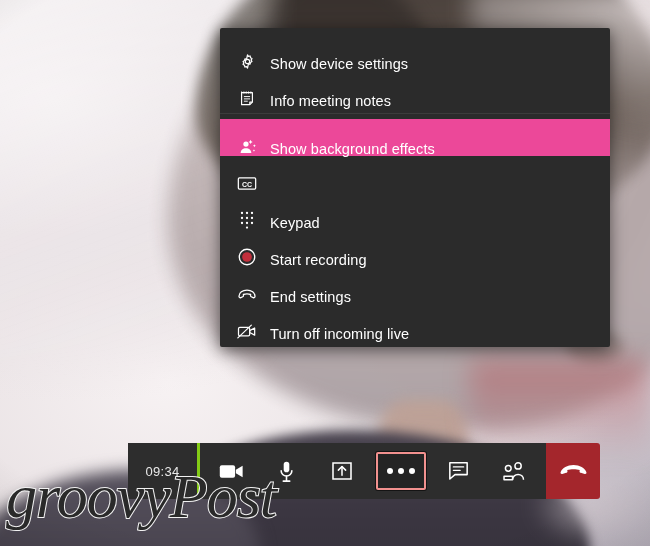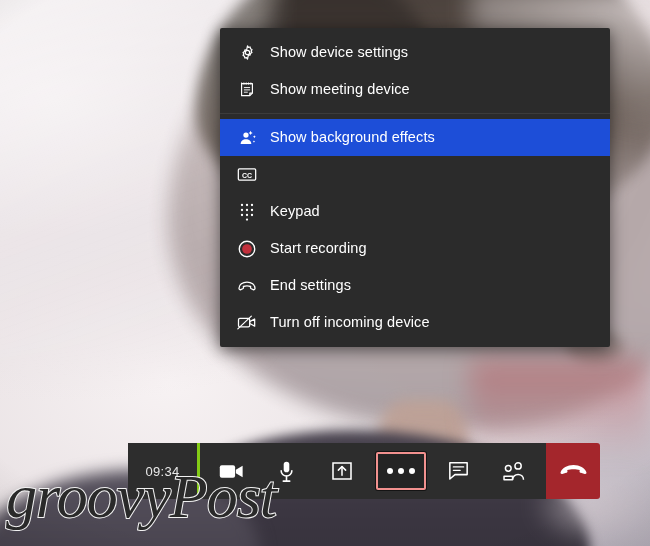--- a/index.html
+++ b/index.html
@@ -66,26 +66,26 @@
 
   
   .menu{
     position:absolute;left:220px;top:28px;width:390px;
     background:#2b2b2b;
     box-shadow:0 3px 16px rgba(0,0,0,.55);
     padding:6px 0 6px 0;
     border-radius:2px;
   }
   .menu-item{
-    display:flex;align-items:center;
+    display:flex;align-items:flex-end;
     height:37px;padding:0 14px 0 16px;
     color:#ffffff;font-size:14.5px;line-height:1;
     white-space:nowrap;cursor:default;
   }
-  .menu-item.highlight{background:#1d4ed8;}
+  .menu-item.highlight{background:#ec4899;}
   .menu-item.disabled{color:#6e6e6e;}
   .mi-icon{
     width:22px;min-width:22px;height:20px;margin-right:12px;
     display:flex;align-items:center;justify-content:center;
   }
   .mi-icon svg{display:block;}
   .mi-label{letter-spacing:.1px;}
   .menu-sep{height:1px;background:#3c3c3c;margin:5px 0 5px 0;}
 
   
@@ -171,21 +171,21 @@
 
     <div class="menu-item">
       <span class="mi-icon">
         <svg width="16" height="17" viewBox="0 0 20 22" fill="none" stroke="#fff" stroke-width="1.5">
           <path d="M3 3.4h14v12.2l-3.4 3.4H3z" stroke-linejoin="round"></path>
           <path d="M17 15.6h-3.4V19" stroke-linejoin="round"></path>
           <path d="M3 2v2.6M6 2v2.6M9 2v2.6M12 2v2.6M15 2v2.6" stroke-width="1.3"></path>
           <path d="M6 8.5h8M6 11.5h8M6 14.5h5" stroke-width="1.2"></path>
         </svg>
       </span>
-      <span class="mi-label">Show meeting device</span>
+      <span class="mi-label">Info meeting notes</span>
     </div>
 
 
 
     <div class="menu-sep"></div>
 
     <div class="menu-item highlight">
       <span class="mi-icon">
         <svg width="19" height="17" viewBox="0 0 22 20" fill="none" stroke="#fff" stroke-width="1.4">
           <circle cx="9.2" cy="7.2" r="3.1" fill="#fff" stroke="none"></circle>
@@ -245,21 +245,21 @@
     </div>
 
     <div class="menu-item">
       <span class="mi-icon">
         <svg width="20" height="15" viewBox="0 0 24 18" fill="none" stroke="#fff" stroke-width="1.5">
           <rect x="1.8" y="4.0" width="13.4" height="10.2" rx="1.6"></rect>
           <path d="M15.2 8.0l6.0-3.2v8.6l-6.0-3.2z" stroke-linejoin="round"></path>
           <path d="M1.0 16.6L17.2 1.4" stroke-linecap="round" stroke-width="1.5"></path>
         </svg>
       </span>
-      <span class="mi-label">Turn off incoming device</span>
+      <span class="mi-label">Turn off incoming live</span>
     </div>
 
   </div>
 
   <div class="callbar">
     <div class="timer">09:34</div>
     <div class="ctrls">
 
       <div class="ctrl">
         <svg width="25" height="17" viewBox="0 0 26 18" fill="#fff">

